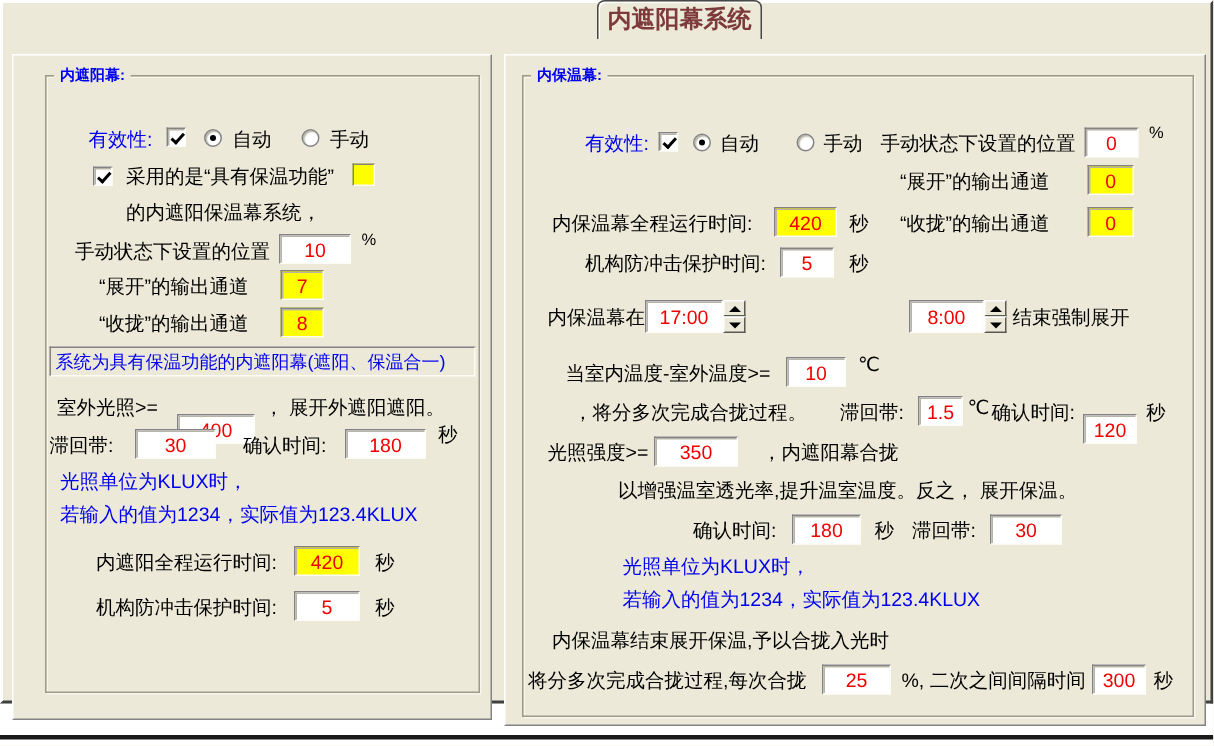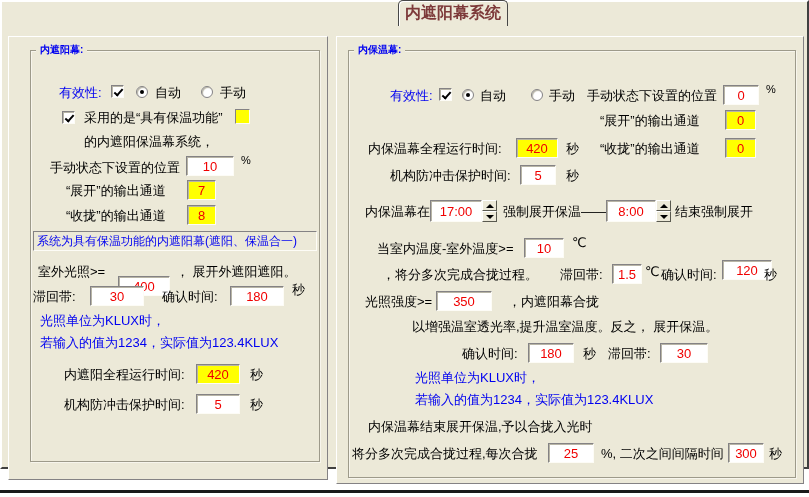--- a/index.html
+++ b/index.html
@@ -143,38 +143,37 @@
   <span class="t" style="left:390px;top:167px;">机构防冲击保护时间:</span>
   <input class="edit" style="left: 520px; top: 165px; width: 36px;" value="5">
   <span class="t" style="left:566px;top:167px;">秒</span>
 
   <span class="t" style="left:365px;top:203px;">内保温幕在</span>
   <input class="edit" style="left: 430px; top: 200px; width: 52px; height: 22px;" value="17:00">
   <div class="spin" style="left:482px;top:200px;">
     <div class="spin-btn up"></div>
     <div class="spin-btn dn"></div>
   </div>
-  <span class="t" style="left:503px;top:203px;">强制展开保温——</span>
   <input class="edit" style="left: 606px; top: 200px; width: 50px; height: 22px;" value="8:00">
   <div class="spin" style="left:656px;top:200px;">
     <div class="spin-btn up"></div>
     <div class="spin-btn dn"></div>
   </div>
   <span class="t" style="left:675px;top:203px;">结束强制展开</span>
 
   <span class="t" style="left:377px;top:240px;">当室内温度-室外温度&gt;=</span>
   <input class="edit" style="left: 524px; top: 238px; width: 40px;" value="10">
   <span class="t" style="left:572px;top:235px;">℃</span>
 
   <span class="t" style="left:382px;top:266px;">，将分多次完成合拢过程。</span>
   <span class="t" style="left:560px;top:266px;">滞回带:</span>
   <input class="edit" style="left: 612px; top: 264px; width: 30px;" value="1.5">
   <span class="t" style="left:645px;top:264px;">℃</span>
   <span class="t" style="left:661px;top:266px;">确认时间:</span>
-  <input class="edit" style="left: 722px; top: 260px; width: 50px;" value="120">
+  <input class="edit" style="left: 722px; top: 276px; width: 36px;" value="120">
   <span class="t" style="left:764px;top:266px;">秒</span>
 
   <span class="t" style="left:365px;top:293px;">光照强度&gt;=</span>
   <input class="edit" style="left: 436px; top: 291px; width: 56px;" value="350">
   <span class="t" style="left:508px;top:293px;">，内遮阳幕合拢</span>
 
   <span class="t" style="left:412px;top:318px;">以增强温室透光率,提升温室温度。反之， 展开保温。</span>
 
   <span class="t" style="left:462px;top:345px;">确认时间:</span>
   <input class="edit" style="left: 528px; top: 343px; width: 46px;" value="180">

